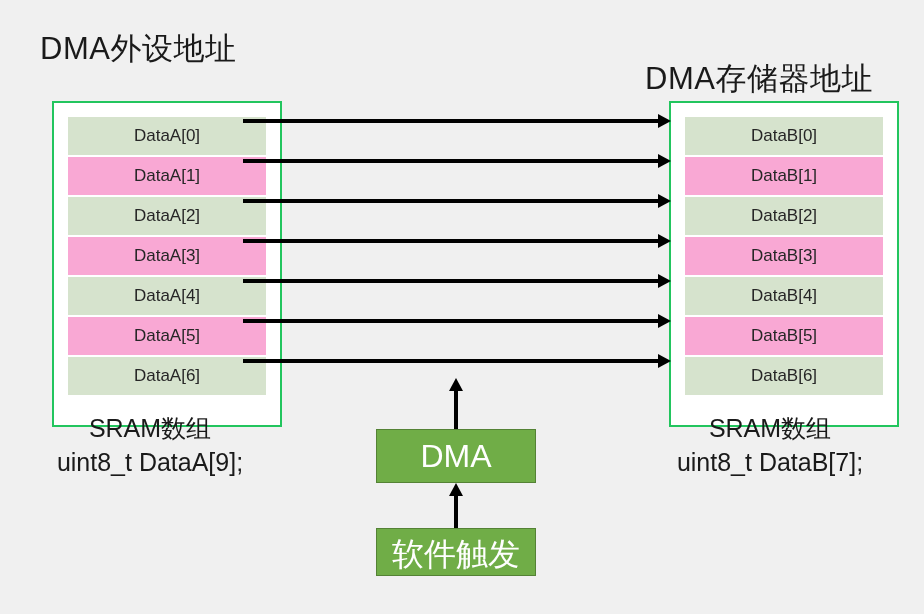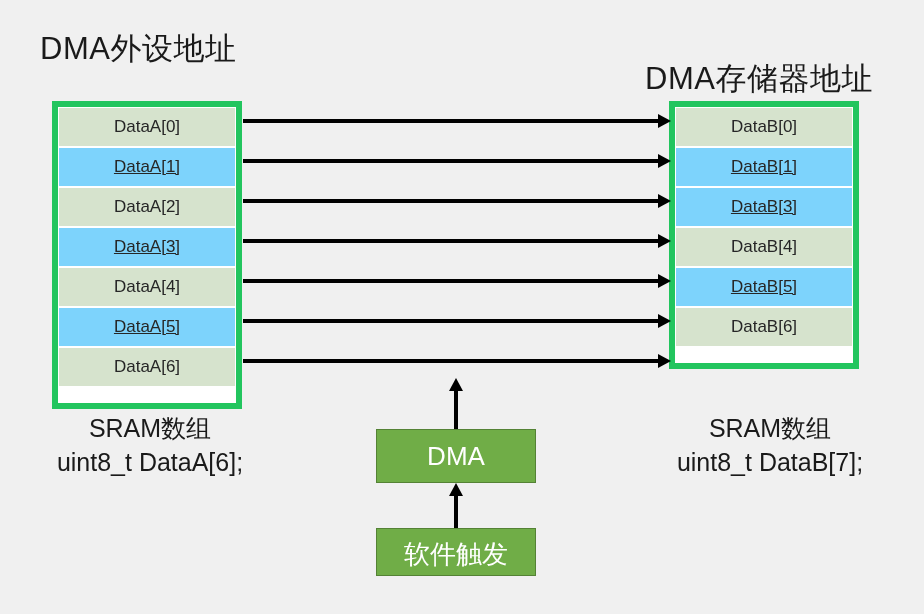--- a/index.html
+++ b/index.html
@@ -25,41 +25,41 @@
     white-space: nowrap;
     letter-spacing: 0.5px;
   }
   #title-left  { left: 40px;  top: 28px; }
   #title-right { left: 645px; top: 20px; margin-top: 38px; }
 
   
   .mem-table {
     position: absolute;
     top: 101px;
-    width: 190px;
+    width: 230px;
     background: #ffffff;
-    border: 6px solid #22c55e;
+    border: 2px solid #22c55e;
     box-sizing: border-box;
-    padding: 1px;
+    padding: 14px;
   }
   #table-left  { left: 52px; }
   #table-right { left: 669px; }
 
   .mem-row {
     height: 38px;
     line-height: 38px;
     text-align: center;
     font-size: 17px;
     color: #262626;
     margin-bottom: 2px;
     box-sizing: border-box;
   }
   .mem-row:last-child { margin-bottom: 16px; }
   .mem-row.shade-dark  { background: #d6e3cd; }
-  .mem-row.shade-light { background: #7dd3fc; text-decoration: underline; }
+  .mem-row.shade-light { background: #f9a8d4; }
 
   
   .h-arrow {
     position: absolute;
     left: 243px;
     width: 428px;
     height: 14px;
     pointer-events: none;
   }
   .h-arrow .shaft {
@@ -95,21 +95,21 @@
   .caption .line2 { display: block; }
 
   
   .green-box {
     position: absolute;
     background: #70ad47;
     border: 1px solid #548235;
     box-sizing: border-box;
     color: #ffffff;
     text-align: center;
-    font-size: 26px;
+    font-size: 32px;
   }
   #box-dma {
     left: 376px; top: 429px; width: 160px; height: 54px; line-height: 52px;
   }
   #box-trigger {
     left: 376px; top: 528px; width: 160px; height: 48px; line-height: 50px;
   }
 
   
   .v-arrow {
@@ -157,20 +157,21 @@
     <div class="mem-row shade-dark">DataA[2]</div>
     <div class="mem-row shade-light">DataA[3]</div>
     <div class="mem-row shade-dark">DataA[4]</div>
     <div class="mem-row shade-light">DataA[5]</div>
     <div class="mem-row shade-dark">DataA[6]</div>
   </div>
 
   <div class="mem-table" id="table-right">
     <div class="mem-row shade-dark">DataB[0]</div>
     <div class="mem-row shade-light">DataB[1]</div>
+    <div class="mem-row shade-dark">DataB[2]</div>
     <div class="mem-row shade-light">DataB[3]</div>
     <div class="mem-row shade-dark">DataB[4]</div>
     <div class="mem-row shade-light">DataB[5]</div>
     <div class="mem-row shade-dark">DataB[6]</div>
   </div>
 
   <div class="h-arrow" style="top:114px">
     <span class="shaft"></span>
     <span class="head"></span>
   </div>
@@ -194,21 +195,21 @@
     <span class="shaft"></span>
     <span class="head"></span>
   </div>
   <div class="h-arrow" style="top:354px">
     <span class="shaft"></span>
     <span class="head"></span>
   </div>
 
   <div class="caption" id="caption-left">
     <span>SRAM数组</span>
-    <span class="line2">uint8_t DataA[6];</span>
+    <span class="line2">uint8_t DataA[9];</span>
   </div>
   <div class="caption" id="caption-right">
     <span>SRAM数组</span>
     <span class="line2">uint8_t DataB[7];</span>
   </div>
 
   <div class="v-arrow" id="arrow-up-top">
     <span class="head"></span>
     <span class="shaft"></span>
   </div>

